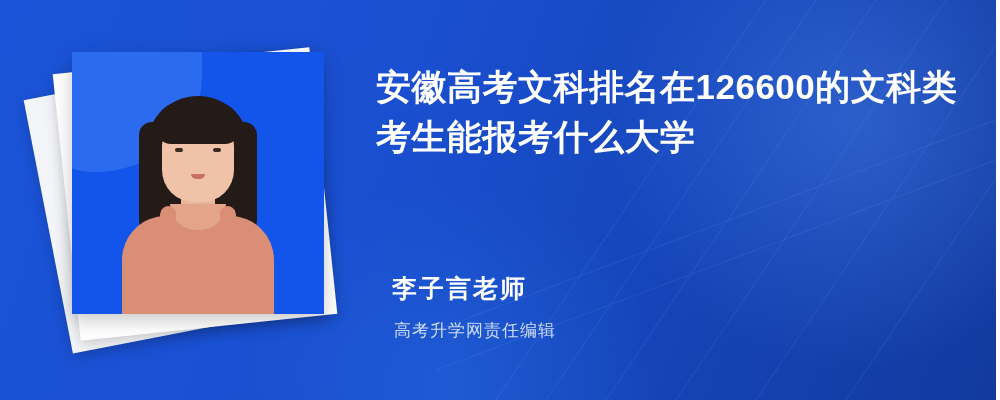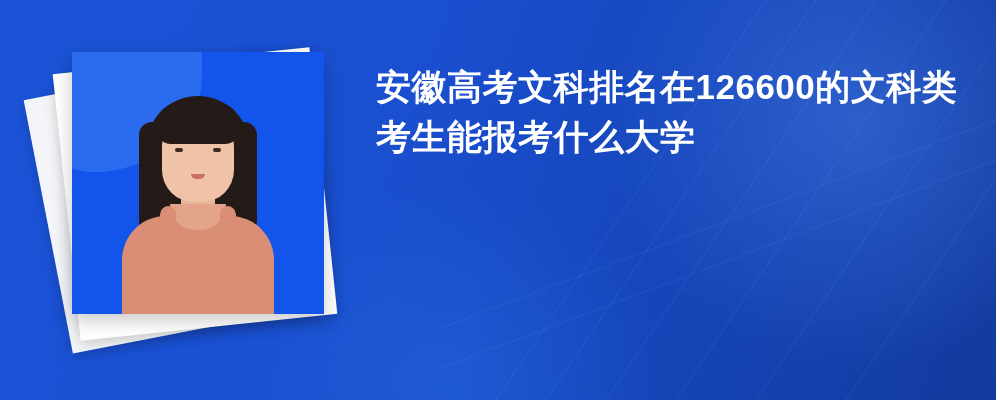--- a/index.html
+++ b/index.html
@@ -284,15 +284,17 @@
         <div class="p-strapR"></div>
       </div>
     </div>
   </div>
 
   <div class="text-block">
     <h1 class="headline">安徽高考文科排名在126600的文科类考生能报考什么大学</h1>
   </div>
 
   <div class="author-row">
+    <p class="author-name">李子言老师</p>
+    <p class="author-role">高考升学网责任编辑</p>
   </div>
 
 </div>
 
 </body></html>

